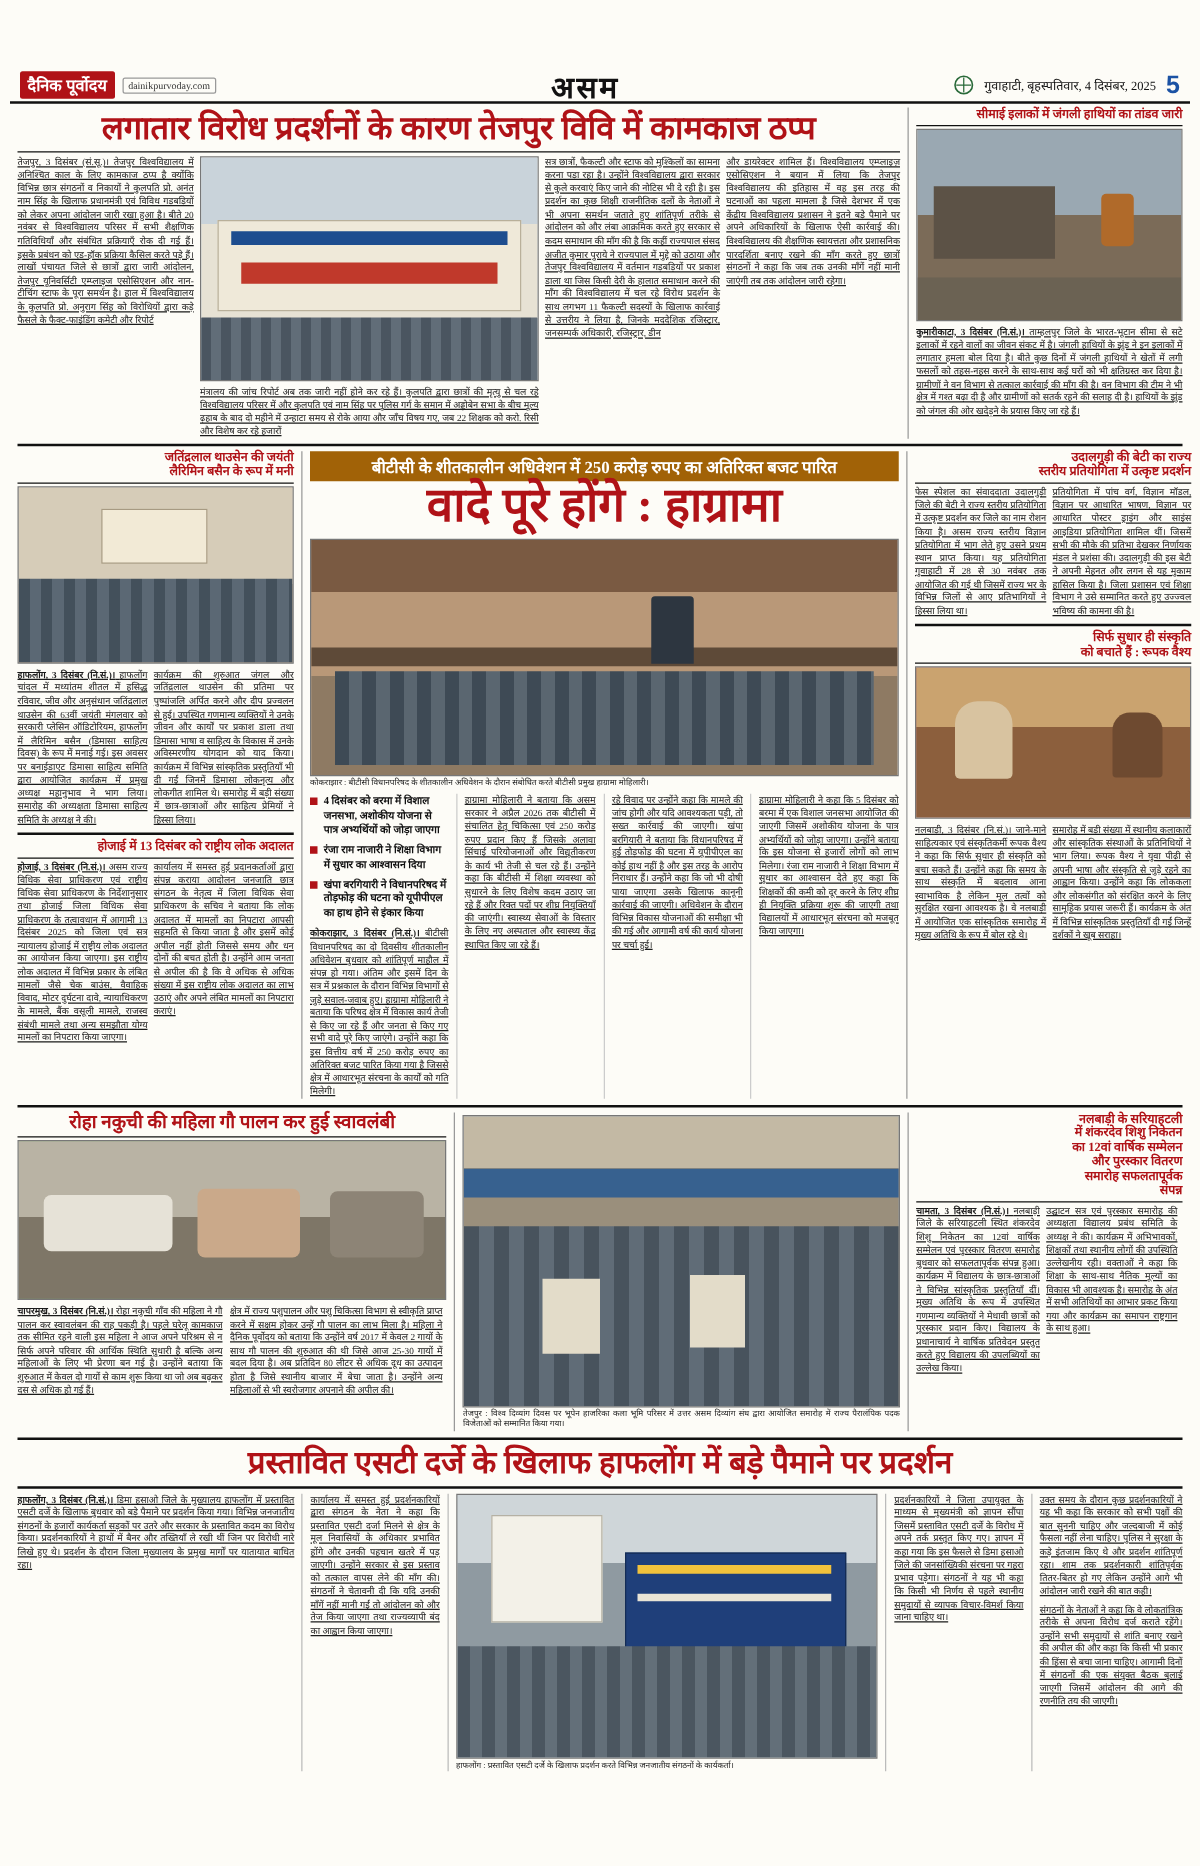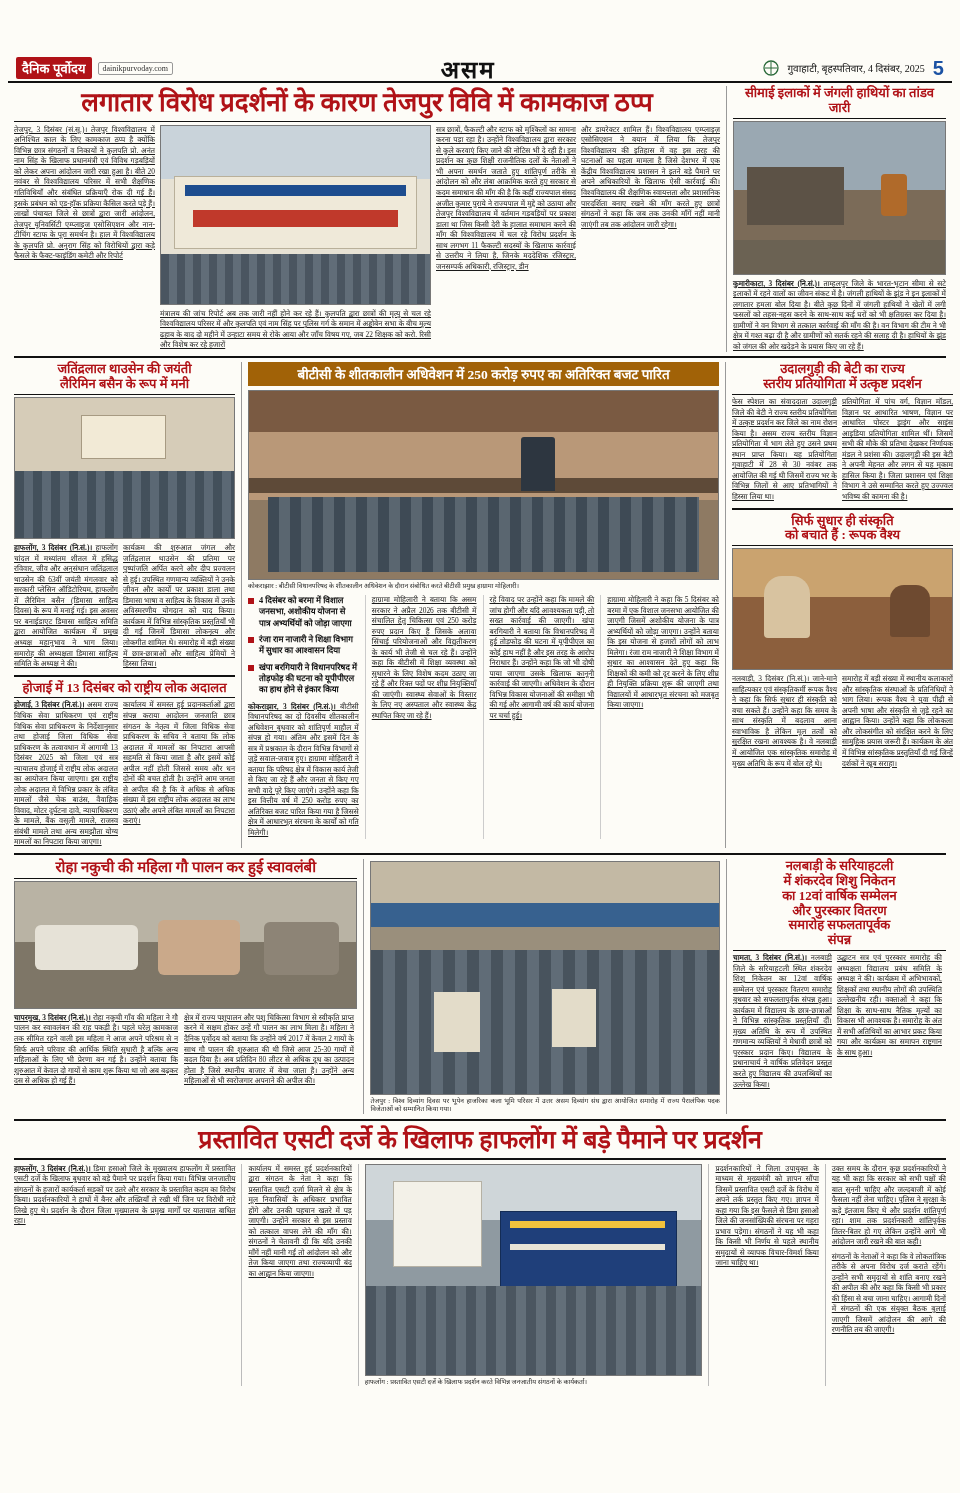--- a/index.html
+++ b/index.html
@@ -28,21 +28,21 @@
   .mast-right{display:flex;align-items:center;gap:8px;font-size:10px;}
   .pagenum{color:#1b52a4;font-size:20px;font-weight:bold;font-family:"Liberation Sans",sans-serif;}
   .mast-icon{width:16px;height:16px;}
 
   
   .hl{
     font-weight:bold;color:#b01217;line-height:1.15;text-align:center;
   }
   .hl-xl{font-size:26px;}
   .hl-md{font-size:15px;}
-  .hl-sm{font-size:13px;}
+  .hl-sm{font-size:10px;text-align:right;}
   .rule{border-bottom:1px solid #111;}
   .rule2{border-bottom:2px solid #111;}
   .body-txt{
     font-size:7.4px;line-height:1.42;text-align:justify;color:#1a1a1a;
     hyphens:auto;
     text-decoration:underline;
   }
   .dateline{font-weight:bold;}
   .photo{
     background:linear-gradient(160deg,#8a9aa8,#5f6f7d);
@@ -176,20 +176,21 @@
           </div>
         </div>
         <div class="col" style="width:112px;">
           <div class="body-txt">कार्यालय में समस्त हुई प्रदानकर्ताओं द्वारा संपन्न कराया आदोलन जनजाति छात्र संगठन के नेतृत्व में जिला विधिक सेवा प्राधिकरण के सचिव ने बताया कि लोक अदालत में मामलों का निपटारा आपसी सहमति से किया जाता है और इसमें कोई अपील नहीं होती जिससे समय और धन दोनों की बचत होती है। उन्होंने आम जनता से अपील की है कि वे अधिक से अधिक संख्या में इस राष्ट्रीय लोक अदालत का लाभ उठाएं और अपने लंबित मामलों का निपटारा कराएं।</div>
         </div>
       </div>
     </div>
 
     <div class="col" style="width:484px;padding:0 6px;border-right:1px solid #999;">
       <div class="redstrip">बीटीसी के शीतकालीन अधिवेशन में 250 करोड़ रुपए का अतिरिक्त बजट पारित</div>
+      <div class="hl" style="font-size:38px;line-height:1.1;">वादे पूरे होंगे : हाग्रामा</div>
       <div class="photo ph-hall mt4" style="height:188px;">
         <div style="position:absolute;inset:0;background:linear-gradient(180deg,#7a5a42 0 22%,#b99878 22% 58%,#8e7a63 58% 100%);"></div>
         <div style="position:absolute;left:0;right:0;top:46%;height:8%;background:#5e4a38;"></div>
         <div style="position:absolute;left:4%;right:4%;bottom:4%;height:40%;background:repeating-linear-gradient(90deg,#3e4a55 0 11px,#5a6670 11px 22px);"></div>
         <div style="position:absolute;left:58%;top:24%;width:34px;height:54px;background:#2d3640;border-radius:3px 3px 0 0;"></div>
       </div>
       <div class="cap">कोकराझार : बीटीसी विधानपरिषद के शीतकालीन अधिवेशन के दौरान संबोधित करते बीटीसी प्रमुख हाग्रामा मोहिलारी।</div>
       <div class="row mt4">
         <div class="col" style="width:118px;padding-right:6px;border-right:1px solid #ccc;">
           <ul class="bullets">

